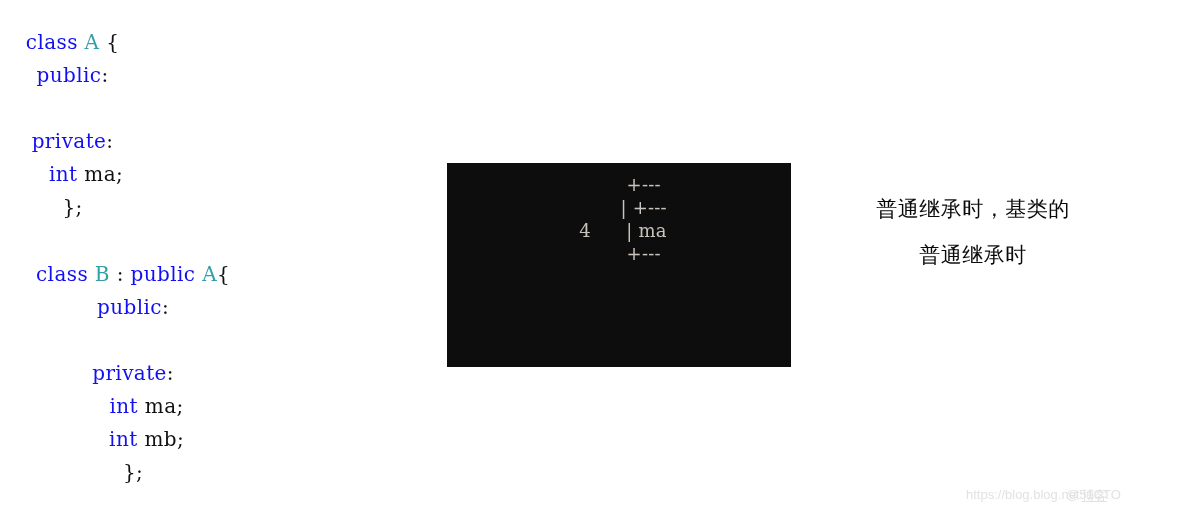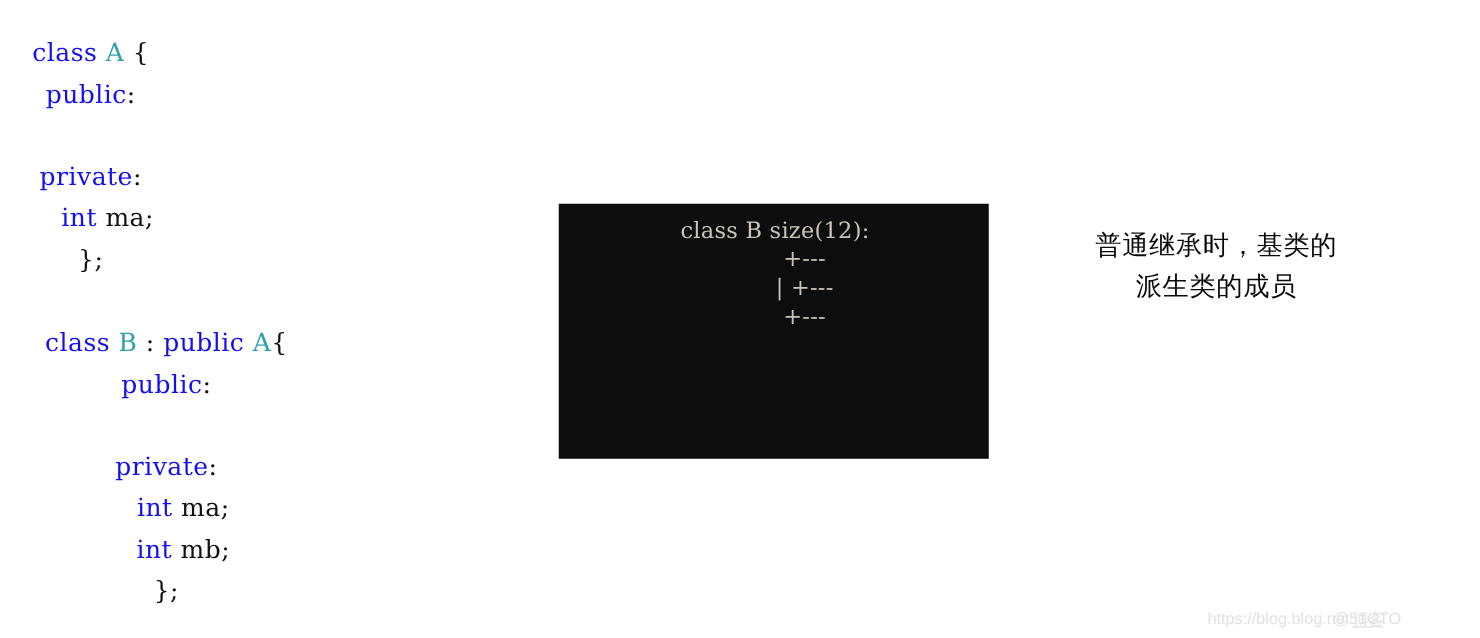--- a/index.html
+++ b/index.html
@@ -52,21 +52,21 @@
   #note {
     position:absolute;
     left:848px; top:180px;
     width:250px;
     font-family:"DejaVu Serif", "Liberation Serif", serif;
     font-size:21px;
     line-height:33px;
     color:#0a0a0a;
     letter-spacing:0.5px;
   }
-  #note .nline { height:33px; white-space:pre; }
+  #note .nline { height:33px; white-space:pre;margin-top:13px; }
 
   
   #watermark {
     position:absolute;
     right:6px; bottom:4px;
     height:22px;
     width:212px;
     pointer-events:none;
   }
   #watermark span {
@@ -83,29 +83,29 @@
 </head>
 <body>
 
 <div id="stage">
 
   <div id="code-a" class="code-panel"><div class="code-line"><span class="kw">class </span><span class="cls">A</span><span class="pln"> {</span></div><div class="code-line"><span class="kw">public</span><span class="pln">:</span></div><div class="code-line blank"></div><div class="code-line"><span class="kw">private</span><span class="pln">:</span></div><div class="code-line"><span class="pln">    </span><span class="kw">int</span><span class="pln"> ma;</span></div><div class="code-line"><span class="pln">};</span></div></div>
 
   <div id="code-b" class="code-panel"><div class="code-line"><span class="kw">class </span><span class="cls">B</span><span class="pln"> : </span><span class="kw">public </span><span class="cls">A</span><span class="pln">{</span></div><div class="code-line"><span class="kw">public</span><span class="pln">:</span></div><div class="code-line blank"></div><div class="code-line"><span class="kw">private</span><span class="pln">:</span></div><div class="code-line"><span class="pln">    </span><span class="kw">int</span><span class="pln"> ma;</span></div><div class="code-line"><span class="pln">    </span><span class="kw">int</span><span class="pln"> mb;</span></div><div class="code-line"><span class="pln">};</span></div></div>
 
   <div id="terminal">
-      <div class="tline">class B size(12):</div>
       <div class="tline">        +---</div>
       <div class="tline">        | +---</div>
+      <div class="tline"> 4      | ma</div>
       <div class="tline">        +---</div>
     </div>
 
   <div id="note">
       <div class="nline">普通继承时，基类的</div>
-      <div class="nline">派生类的成员</div>
+      <div class="nline">普通继承时</div>
     </div>
 
   <div id="watermark">
     <span class="wm-url">https://blog.blog.net</span>
     <span class="wm-user">@51CTO</span>
     <span class="wm-alt">博客</span>
   </div>
 
 </div>
 

